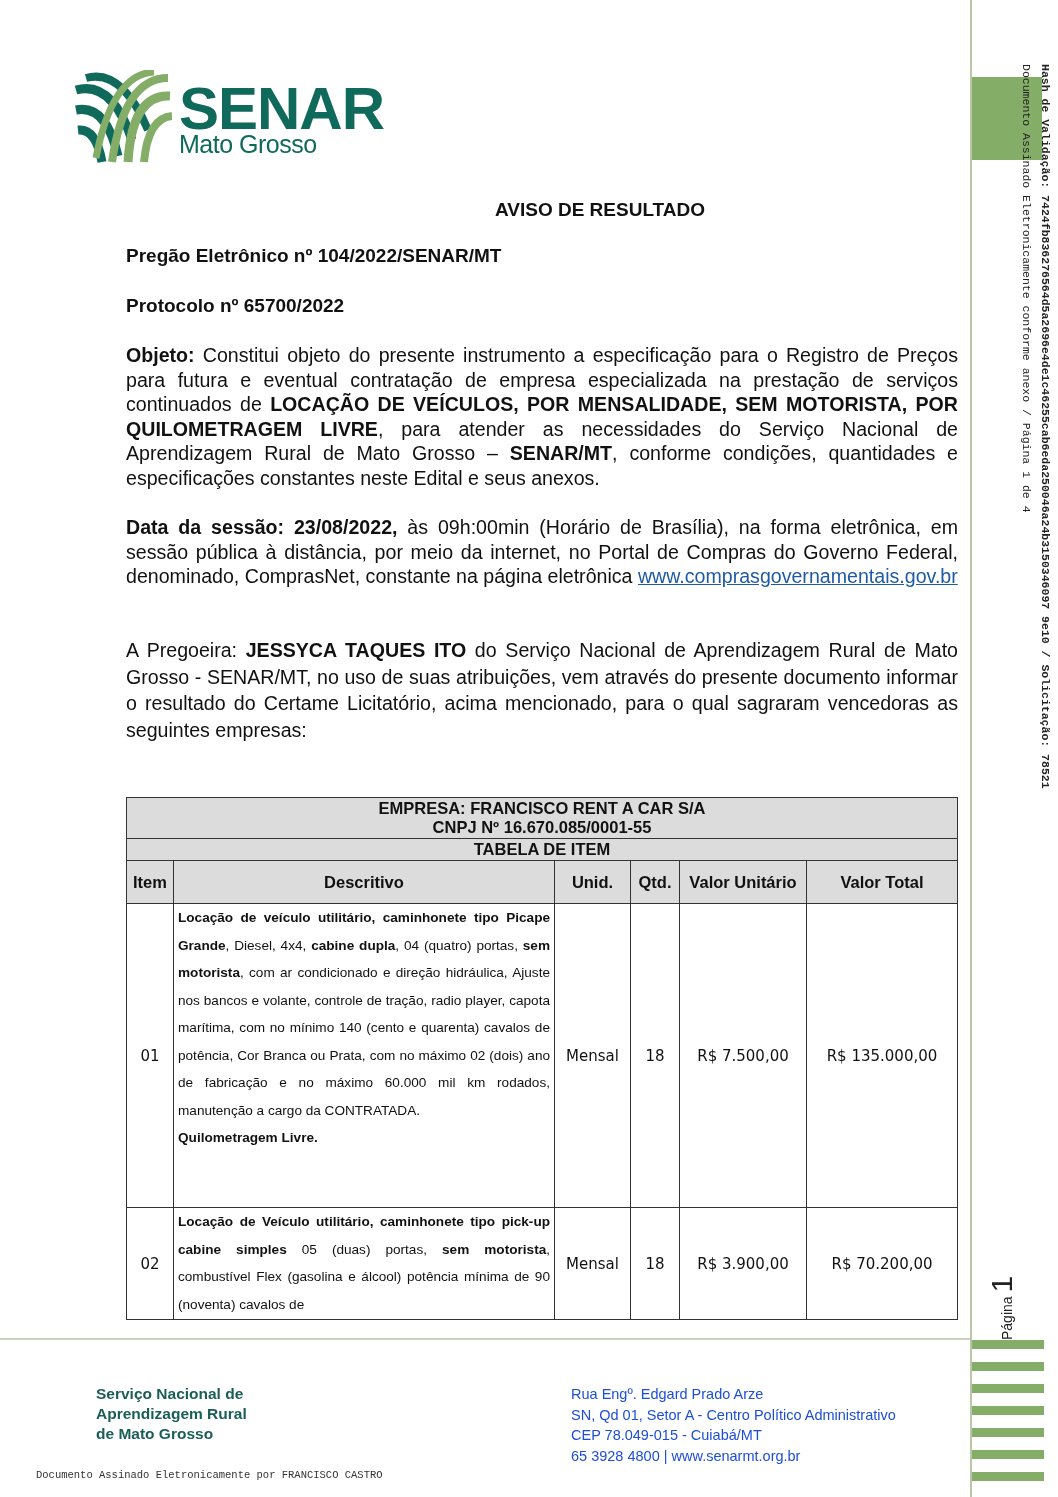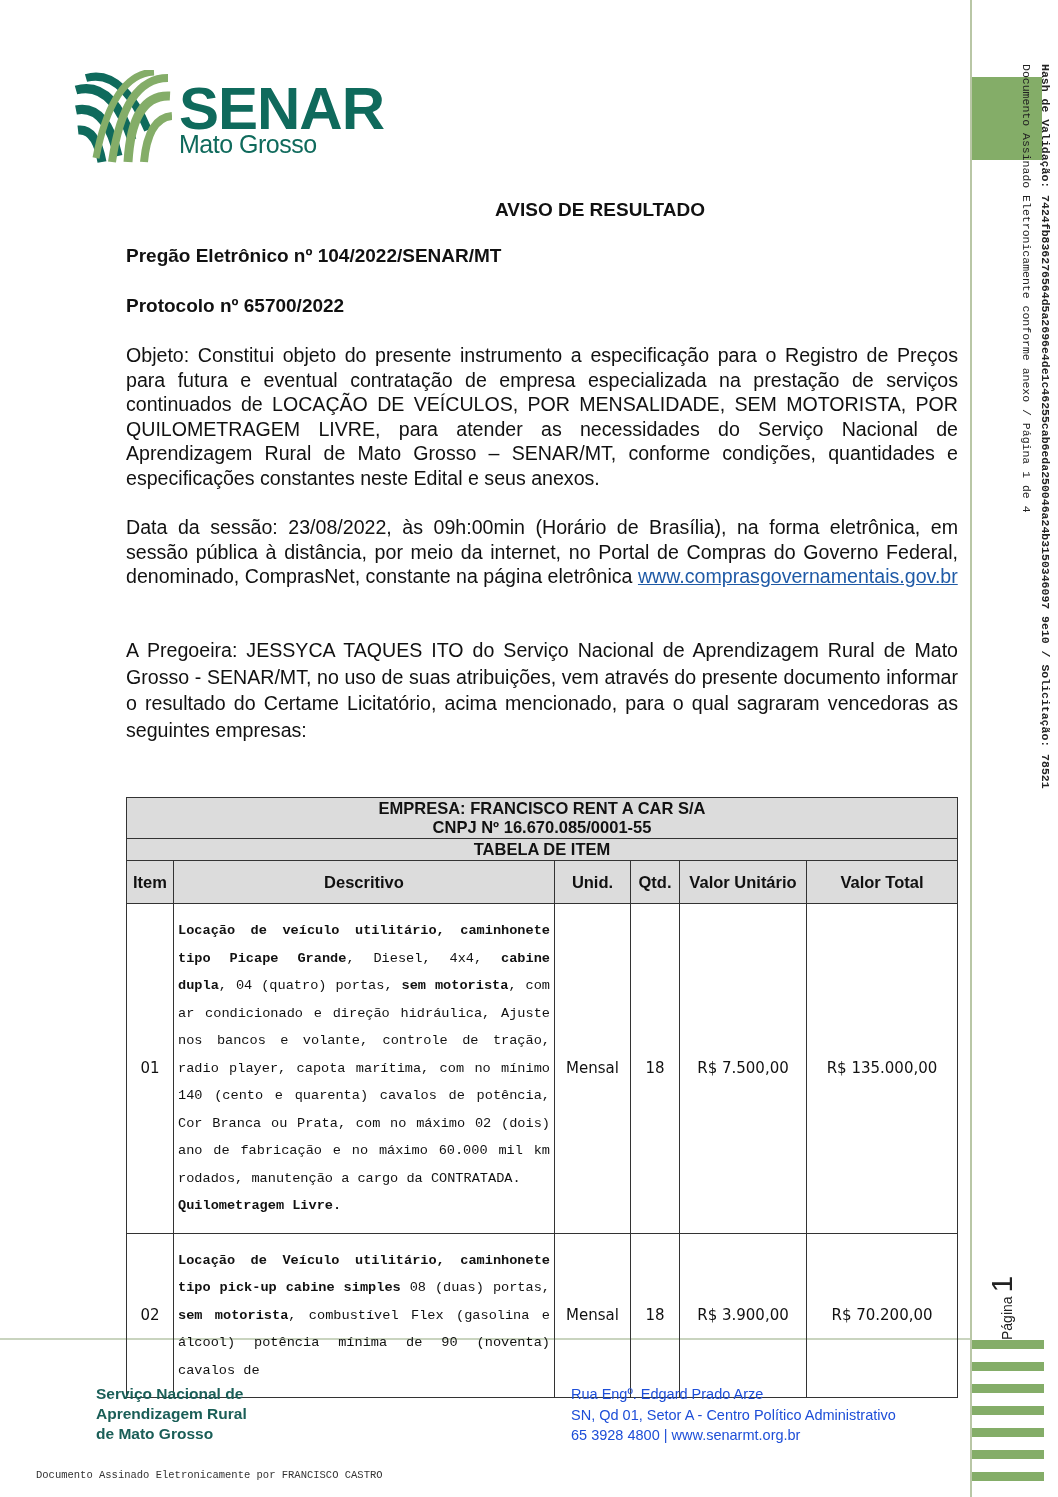--- a/index.html
+++ b/index.html
@@ -18,29 +18,29 @@
 
   .logo { position:absolute; left:72px; top:70px; width:290px; height:96px; }
   .logo-text-main { position:absolute; left:107px; top:4px; font-size:60px; font-weight:bold; color:#0f6a5c; letter-spacing:-1px; }
   .logo-text-sub { position:absolute; left:107px; top:60px; font-size:25px; color:#0f6a5c; letter-spacing:-0.5px; }
 
   .content { position:absolute; left:126px; top:0; width:832px; }
   .title { position:absolute; left:0; width:832px; top:199px; text-align:center; font-weight:bold; font-size:19px; }
   .title span { margin-left:116px; }
   .h-line { position:absolute; left:0; font-weight:bold; font-size:19px; }
   .para { position:absolute; left:0; width:832px; font-size:19.6px; line-height:24.5px; text-align:justify; font-stretch:condensed; }
-  .para b { font-weight:normal; }
+  .para b { font-weight:bold; }
   .para a { color:#1f5aa6; text-decoration:underline; }
 
   table.items { position:absolute; left:126px; top:797px; width:832px; border-collapse:collapse; font-size:16px; }
   table.items td, table.items th { border:1.5px solid #333; }
   .hdr-cell { background:#dcdcdc; text-align:center; font-weight:bold; font-size:16.5px; line-height:19px; padding:1px 0; }
   .col-hdr th { background:#dcdcdc; font-weight:bold; font-size:16.5px; text-align:center; padding:1px 2px; line-height:20px; height:40px;margin-left:31px; }
   .item-cell { text-align:center; vertical-align:middle; }
-  .desc-cell { font-family:Liberation Mono, monospace; font-size:13.6px; line-height:27.5px; text-align:justify; padding:13px 4px; vertical-align:top; }
+  .desc-cell { font-family:Liberation Sans, sans-serif; font-size:13.6px; line-height:27.5px; text-align:justify; padding:0 4px; vertical-align:top; }
   .desc-cell b { font-weight:bold; }
   .num-cell { text-align:center; vertical-align:middle; font-family:"DejaVu Sans", sans-serif; font-size:15px; }
 
   .footer-org { position:absolute; left:96px; top:1384px; font-size:15.5px; font-weight:bold; line-height:20px; color:#1a5e57; }
   .footer-addr { position:absolute; left:571px; top:1384px; font-size:14.5px; line-height:20.5px; color:#1d4ed8; }
   .footer-sig { position:absolute; left:36px; top:1469px; font-family:"Liberation Mono", monospace; font-size:10.5px; color:#333; }
 </style>
 </head>
 <body>
 
@@ -122,32 +122,33 @@
   <tr style="height:304px">
     <td class="item-cell num-cell">01</td>
     <td class="desc-cell"><b>Locação de veículo utilitário, caminhonete tipo Picape Grande</b><span>, Diesel, 4x4, </span><b>cabine dupla</b><span>, 04 (quatro) portas, </span><b>sem motorista</b><span>, com ar condicionado e direção hidráulica, Ajuste nos bancos e volante, controle de tração, radio player, capota marítima, com no mínimo 140 (cento e quarenta) cavalos de potência, Cor Branca ou Prata, com no máximo 02 (dois) ano de fabricação e no máximo 60.000 mil km rodados, manutenção a cargo da CONTRATADA.</span><br><b>Quilometragem Livre.</b></td>
     <td class="num-cell">Mensal</td>
     <td class="num-cell">18</td>
     <td class="num-cell">R$ 7.500,00</td>
     <td class="num-cell">R$ 135.000,00</td>
   </tr>
   <tr style="height:112px">
     <td class="item-cell num-cell">02</td>
-    <td class="desc-cell"><b>Locação de Veículo utilitário, caminhonete tipo pick-up cabine simples</b><span> 08 (duas) portas, </span><b>sem motorista</b><span>, combustível Flex (gasolina e álcool) potência mínima de 90 (noventa) cavalos de</span></td>
+    <td class="desc-cell"><b>Locação de Veículo utilitário, caminhonete tipo pick-up cabine simples</b><span> 05 (duas) portas, </span><b>sem motorista</b><span>, combustível Flex (gasolina e álcool) potência mínima de 90 (noventa) cavalos de</span></td>
     <td class="num-cell">Mensal</td>
     <td class="num-cell">18</td>
     <td class="num-cell">R$ 3.900,00</td>
     <td class="num-cell">R$ 70.200,00</td>
   </tr>
 </tbody>
   </table>
 
 <div class="footer-org">
   <div>Serviço Nacional de</div>
   <div>Aprendizagem Rural</div>
   <div>de Mato Grosso</div>
 </div>
 <div class="footer-addr">
   <div>Rua Engº. Edgard Prado Arze</div>
   <div>SN, Qd 01, Setor A - Centro Político Administrativo</div>
+  <div>CEP 78.049-015 - Cuiabá/MT</div>
   <div>65 3928 4800 | www.senarmt.org.br</div>
 </div>
 <div class="footer-sig">Documento Assinado Eletronicamente por FRANCISCO CASTRO</div>
 
 </body></html>

